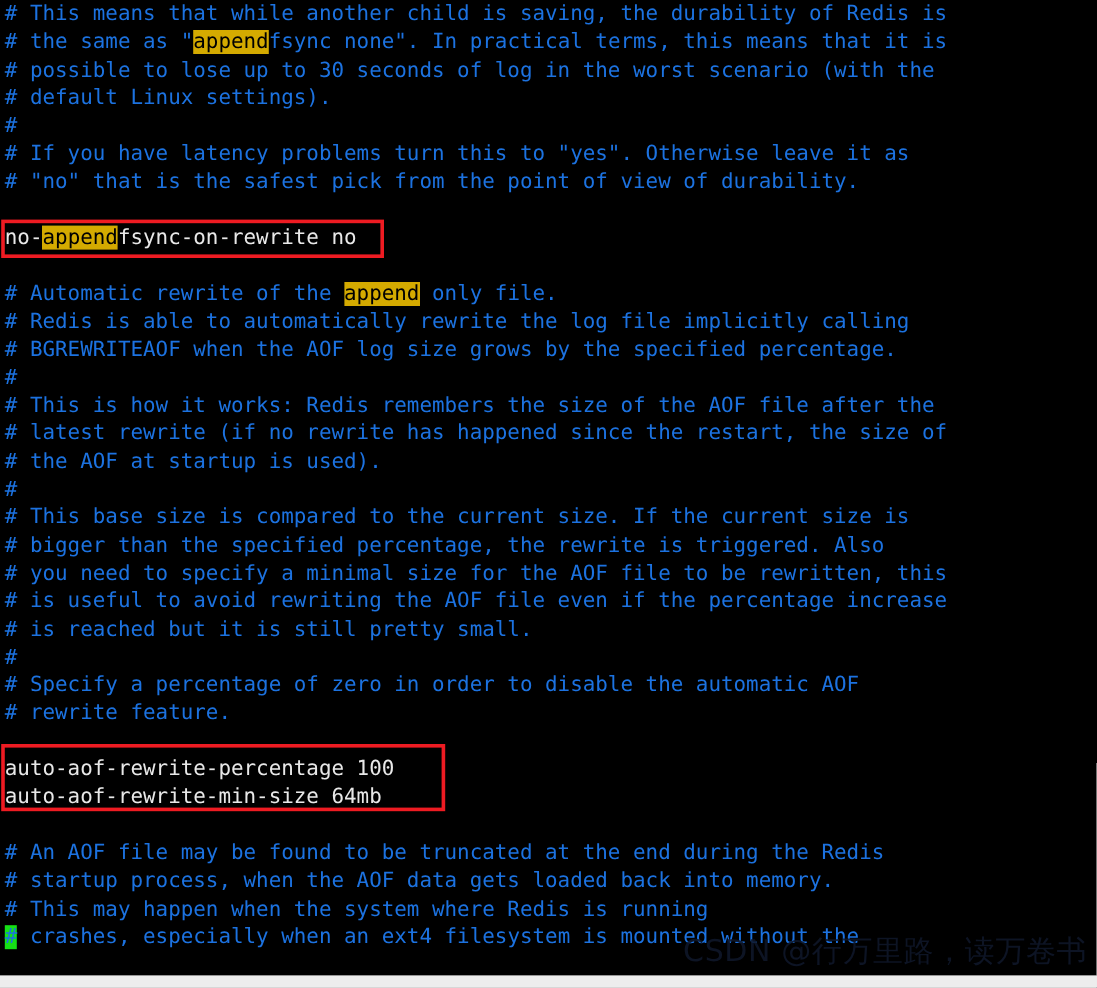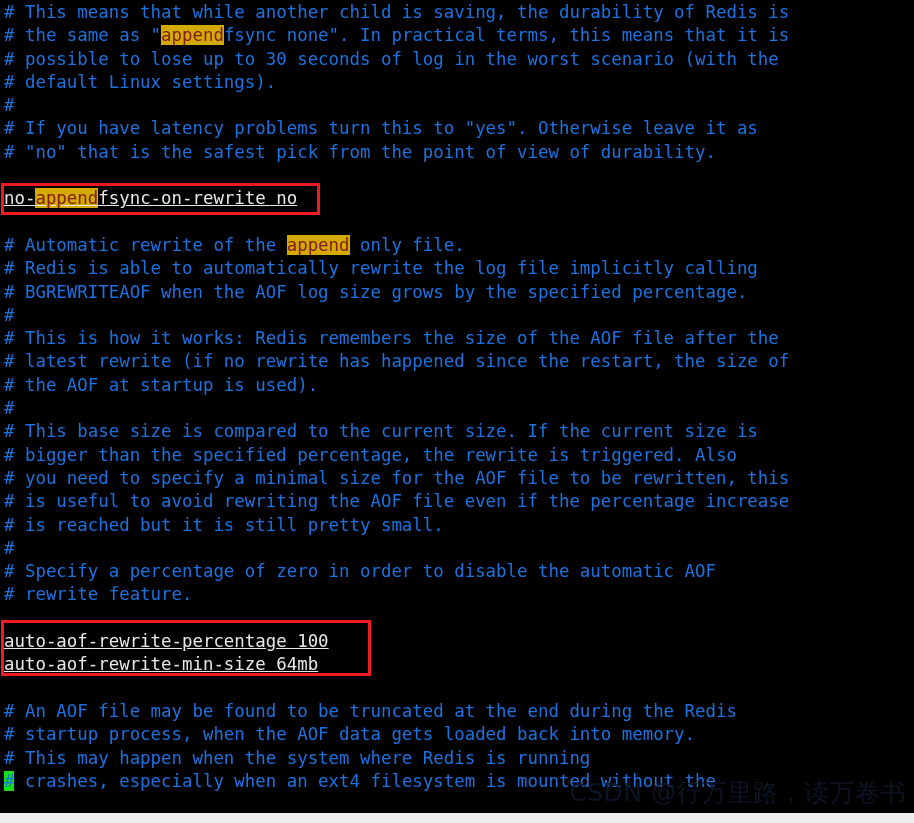--- a/index.html
+++ b/index.html
@@ -45,26 +45,26 @@
   .line {
     height: 23.3px;
     white-space: pre;
     color: #1c72e0;
   }
 
   
   .c { color: #1c72e0; }
 
   
-  .v { color: #e8e8e8; text-decoration: underline; }
+  .v { color: #e8e8e8; }
 
   
   .hl {
     background: #d4aa00;
-    color: #7f1d1d;
+    color: #000000;
   }
 
   
   .cursor {
     background: #16e016;
     color: #1c72e0;
   }
 
   
   .redbox {

